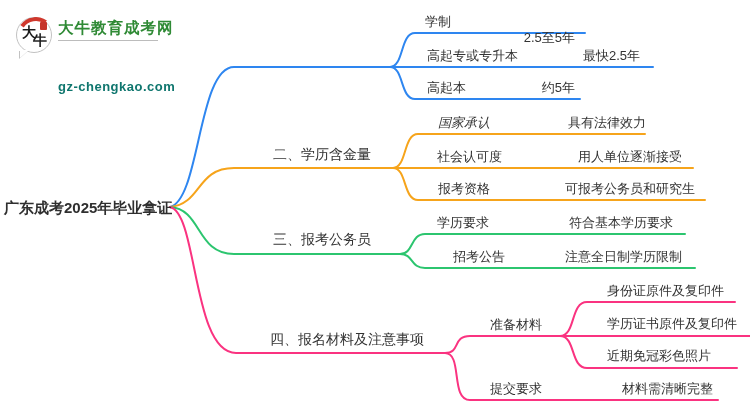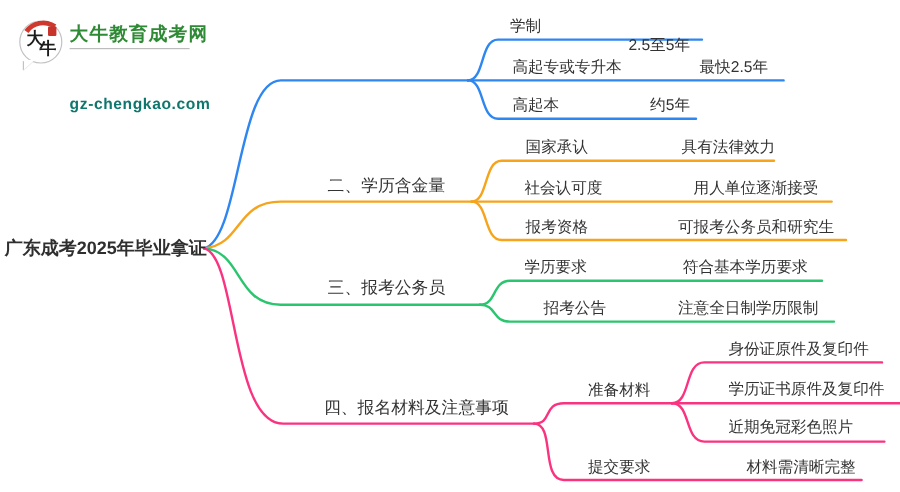--- a/index.html
+++ b/index.html
@@ -84,21 +84,21 @@
   <div class="txt root" style="left:4px;top:199px;">广东成考2025年毕业拿证</div>
 
   <div class="txt nlabel" style="left:425px;top:14px;text-align:right;">学制</div>
   <div class="txt nvalue" style="right:175px;top:30px;">2.5至5年</div>
   <div class="txt nlabel" style="left:427px;top:48px;">高起专或专升本</div>
   <div class="txt nvalue" style="right:110px;top:48px;">最快2.5年</div>
   <div class="txt nlabel" style="left:427px;top:80px;">高起本</div>
   <div class="txt nvalue" style="right:175px;top:80px;">约5年</div>
 
   <div class="txt blabel" style="left:273px;top:146px;">二、学历含金量</div>
-  <div class="txt nlabel" style="left:438px;top:115px;">国家承认</div>
+  <div class="txt nlabel" style="left:438px;top:115px;font-style:italic;">国家承认</div>
   <div class="txt nvalue" style="right:104px;top:115px;">具有法律效力</div>
   <div class="txt nlabel" style="left:437px;top:149px;">社会认可度</div>
   <div class="txt nvalue" style="right:68px;top:149px;">用人单位逐渐接受</div>
   <div class="txt nlabel" style="left:438px;top:181px;">报考资格</div>
   <div class="txt blabel" style="left:273px;top:231px;">三、报考公务员</div>
 
   <div class="txt nvalue" style="right:55px;top:181px;">可报考公务员和研究生</div>
   <div class="txt nlabel" style="left:437px;top:215px;">学历要求</div>
   <div class="txt nvalue" style="right:77px;top:215px;">符合基本学历要求</div>
   <div class="txt nlabel" style="left:453px;top:249px;">招考公告</div>

